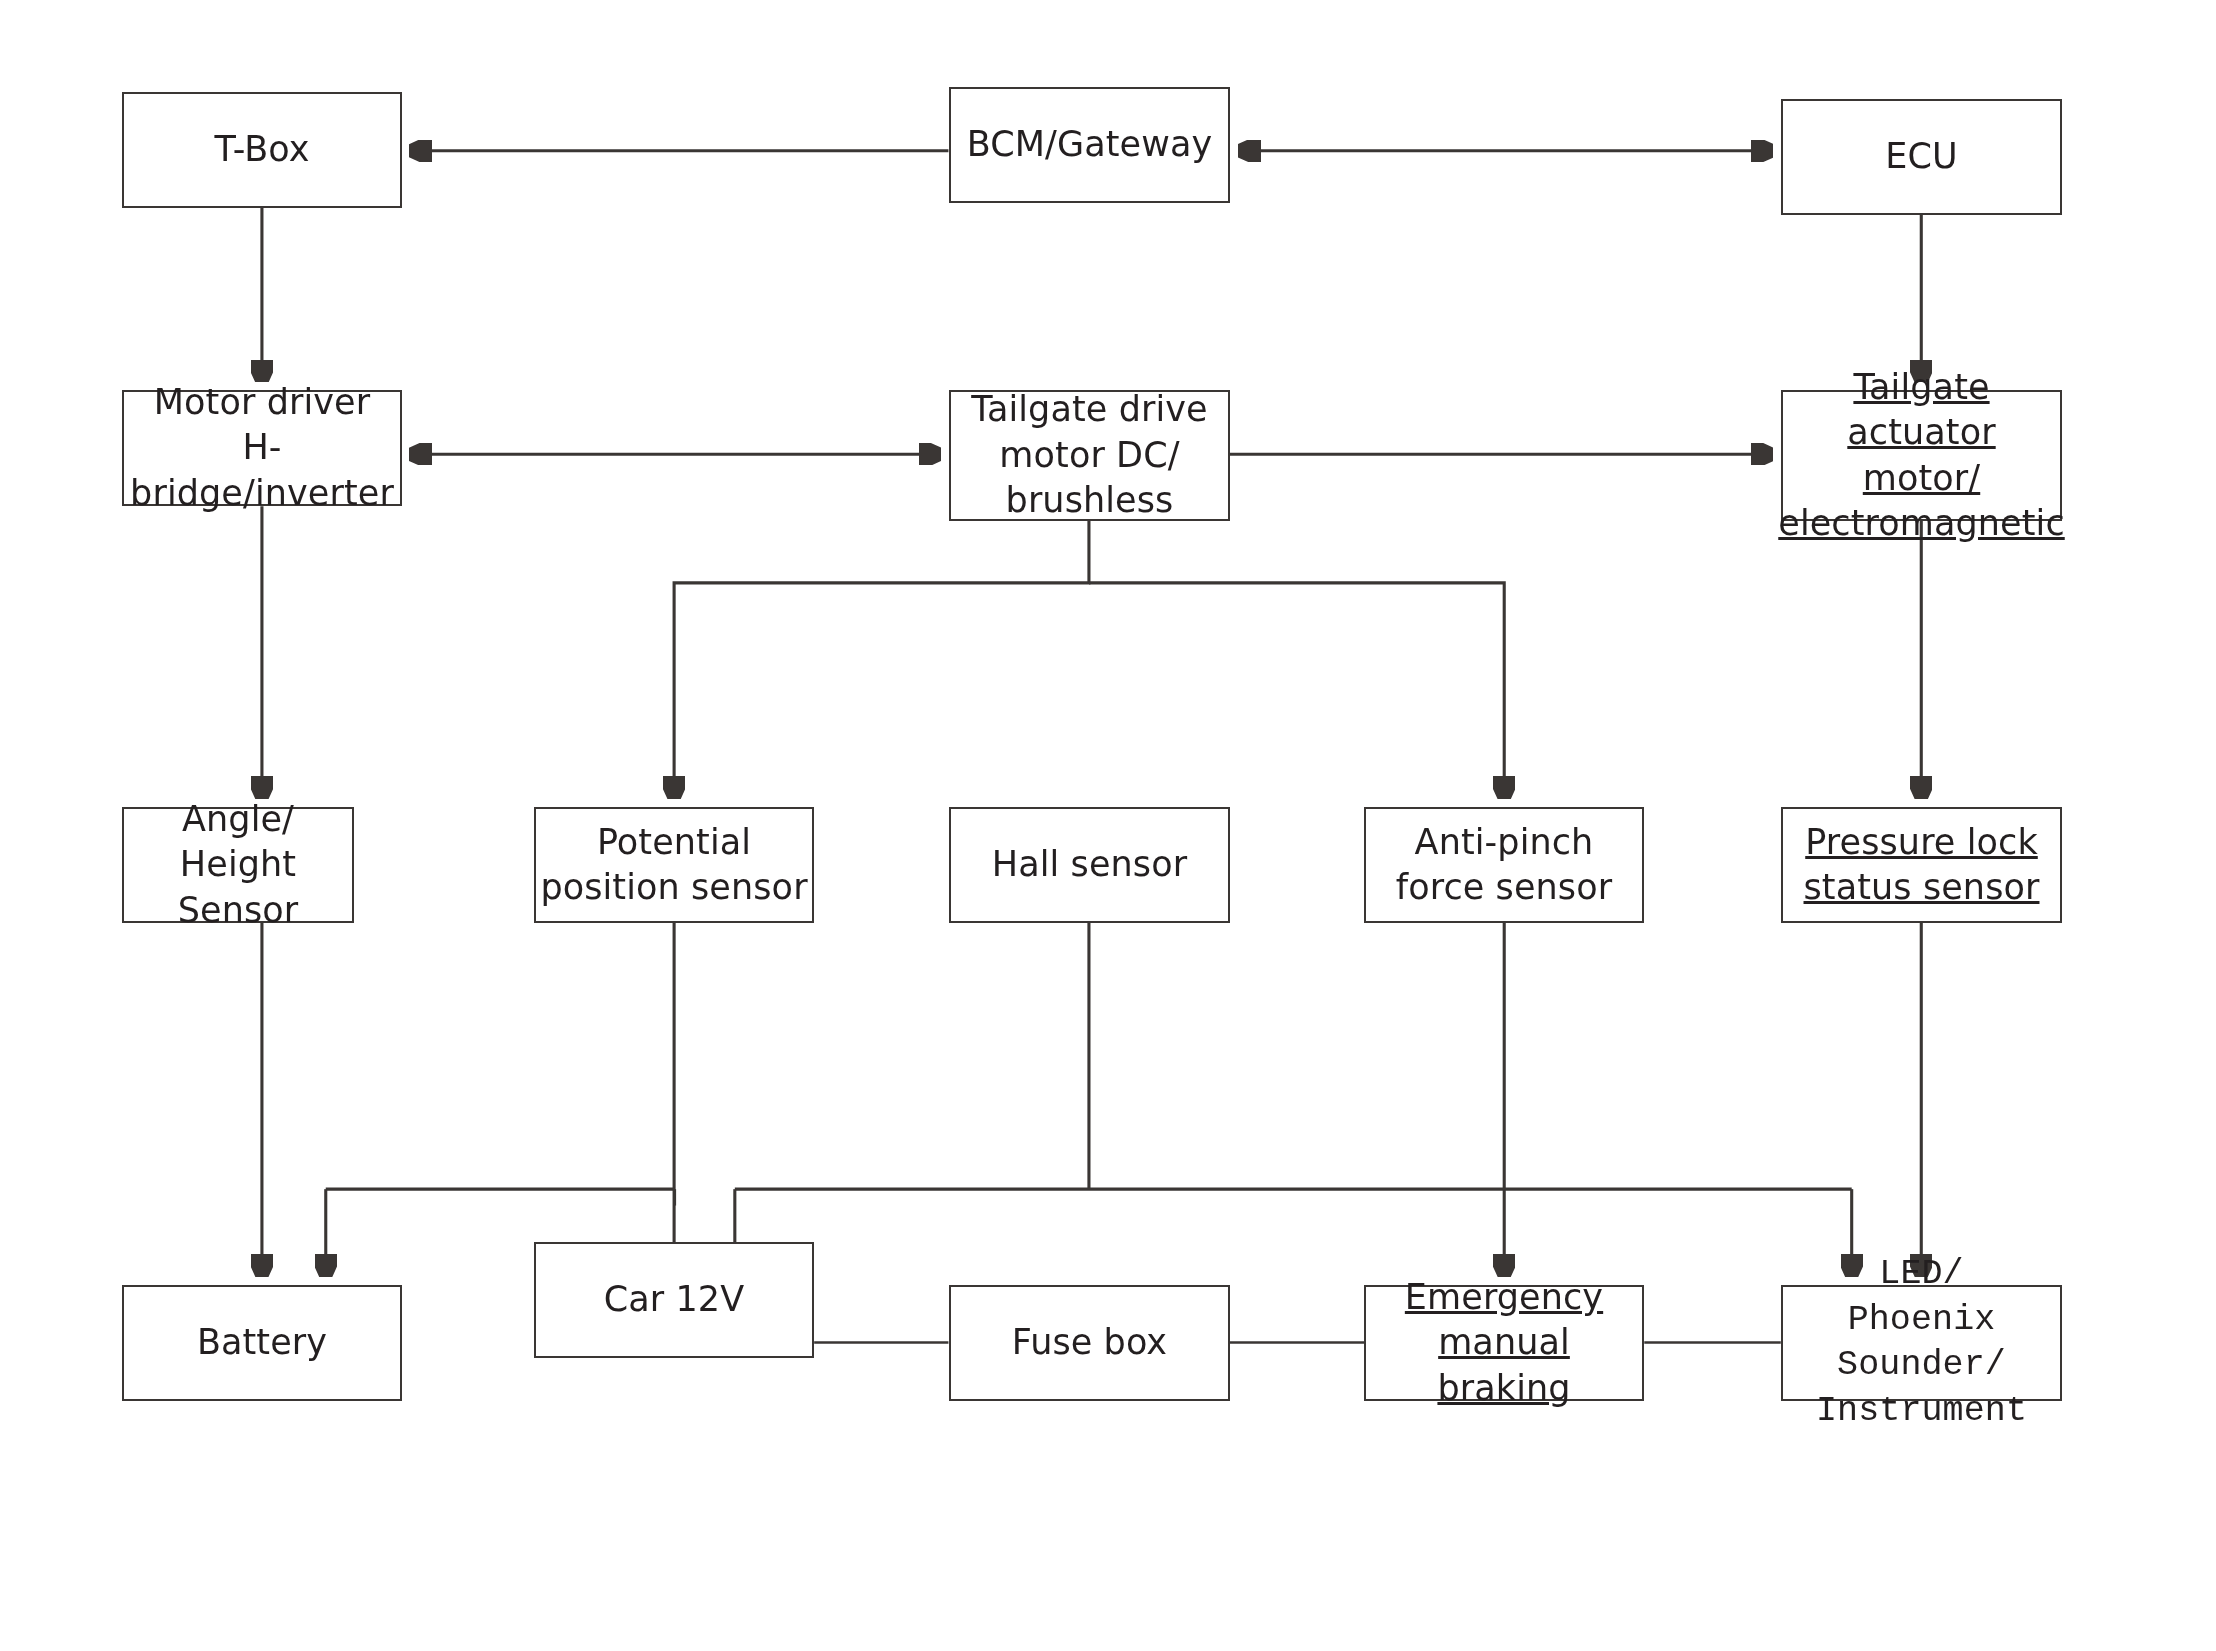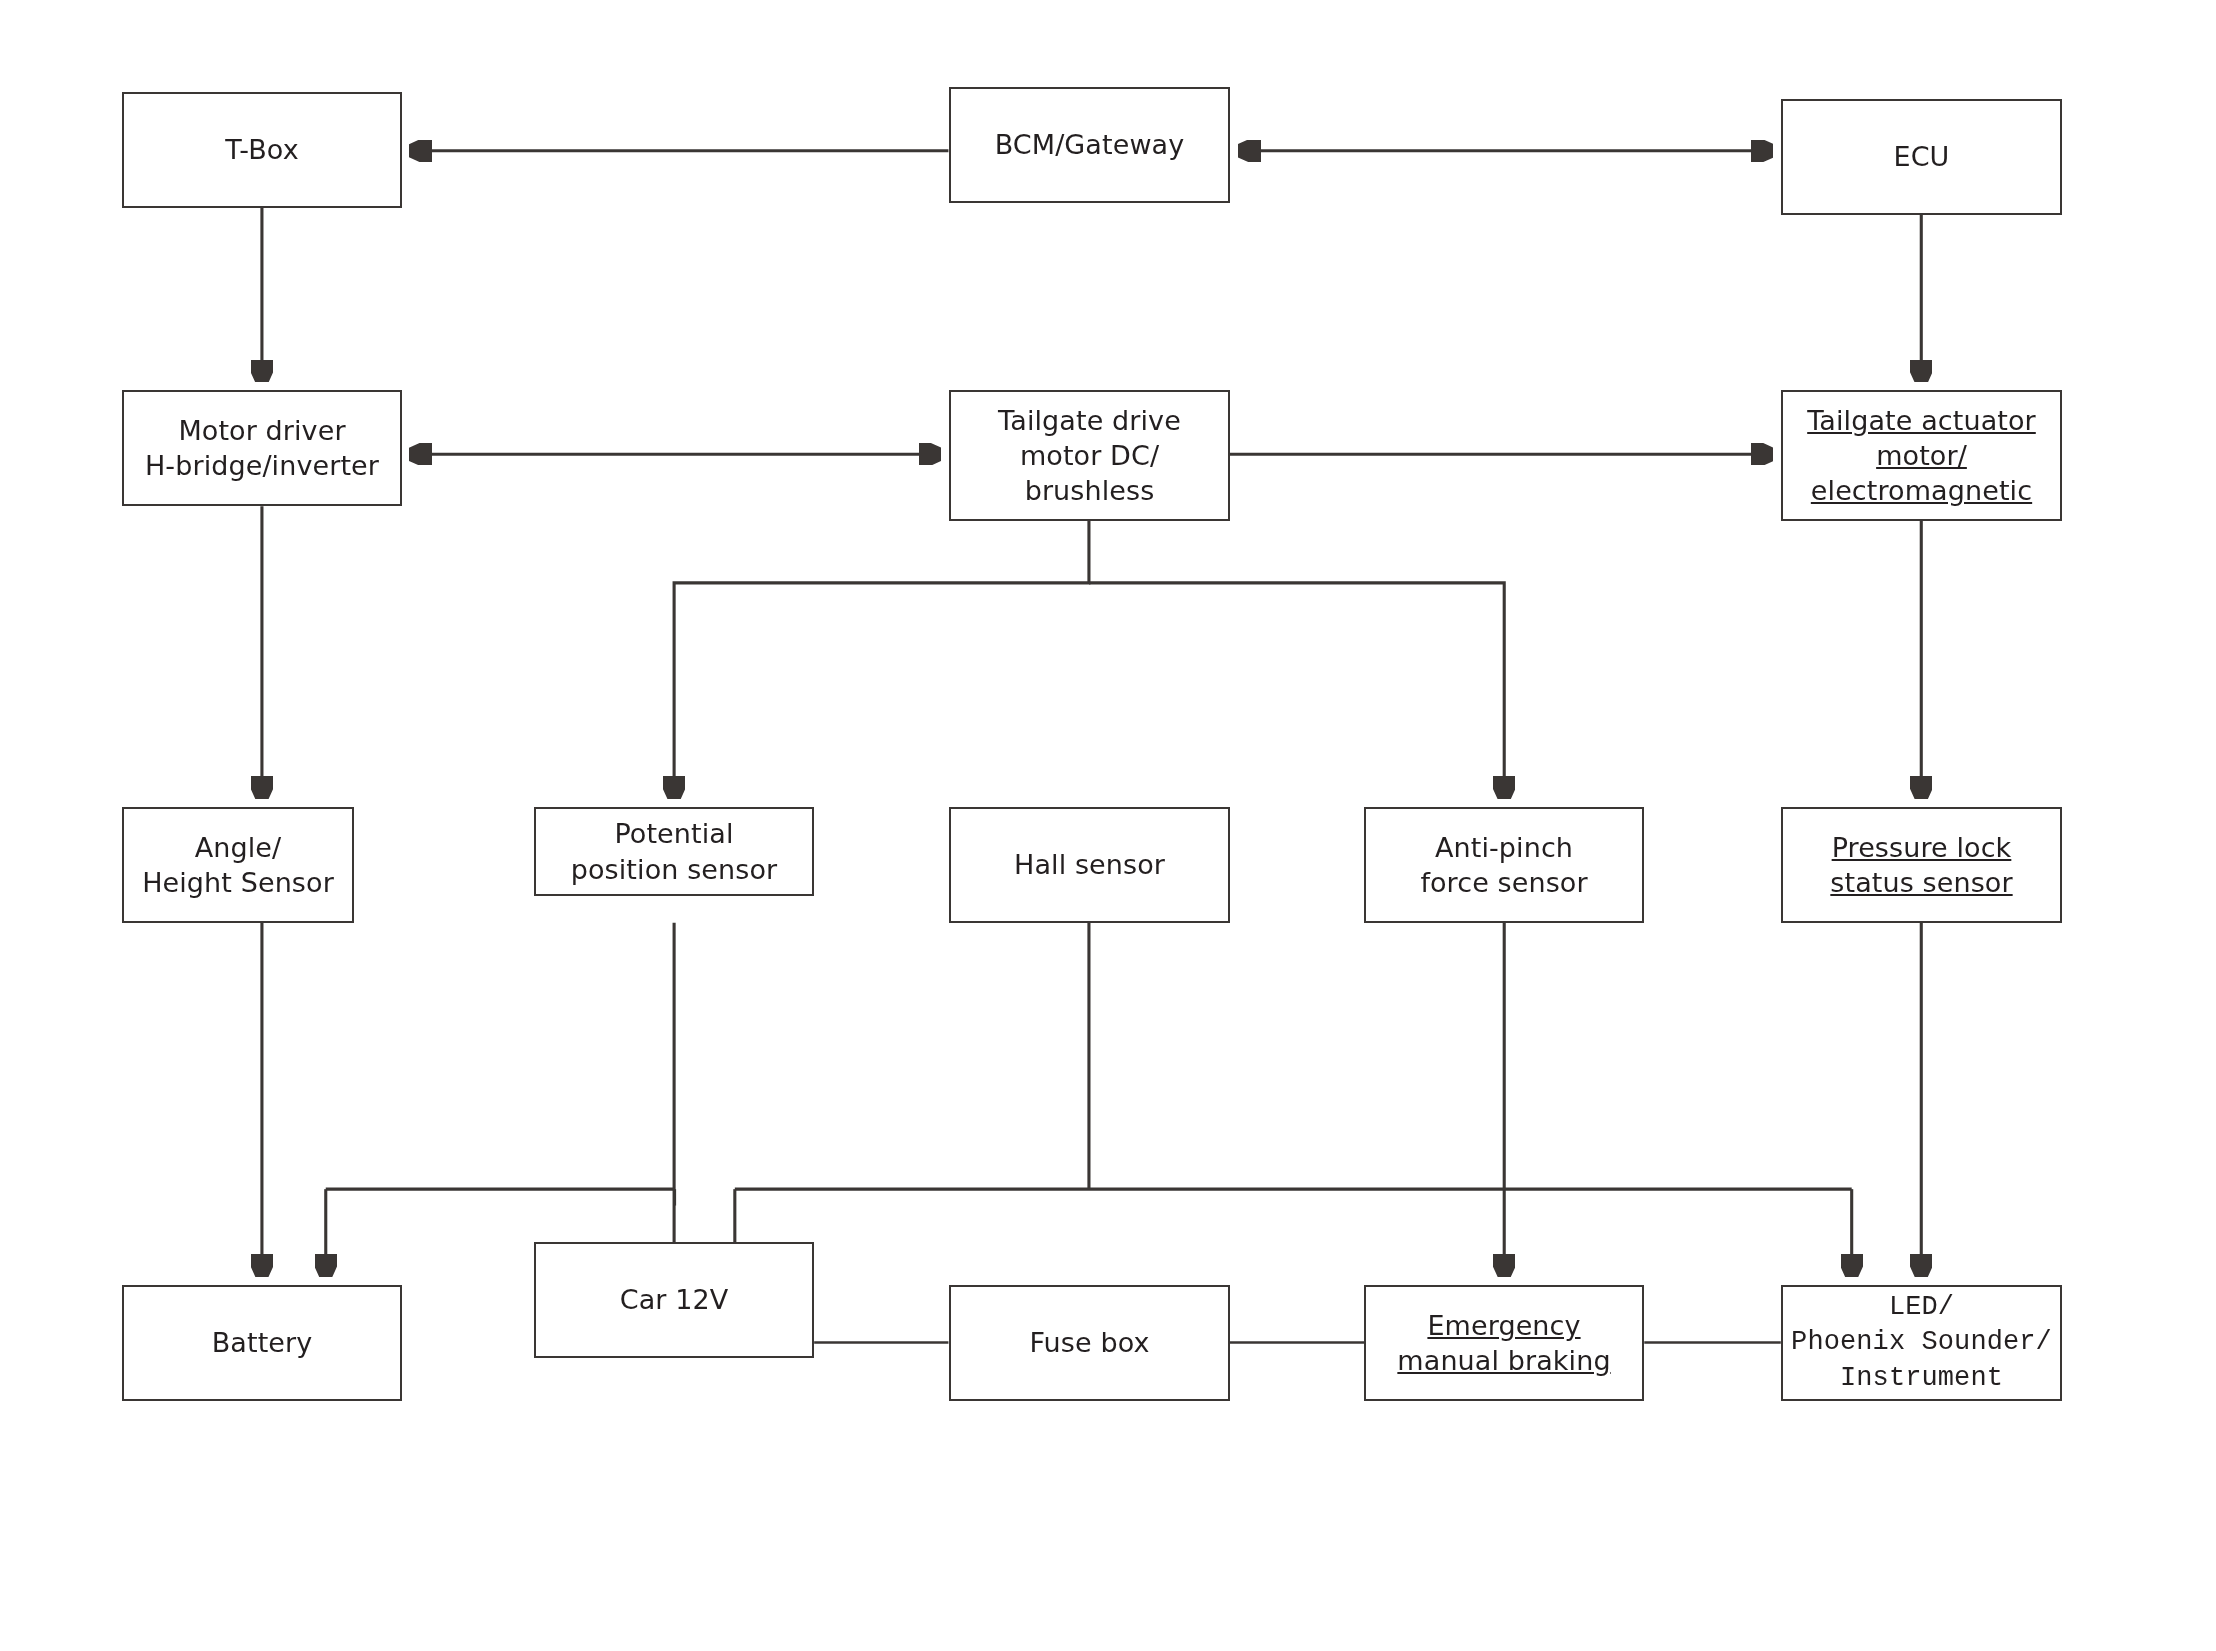--- a/index.html
+++ b/index.html
@@ -18,21 +18,21 @@
   .node {
     position: absolute;
     box-sizing: border-box;
     border: 2.7px solid #3a3634;
     background: #ffffff;
     display: flex;
     align-items: center;
     justify-content: center;
     text-align: center;
     color: #231f20;
-    font-size: 27px;
+    font-size: 35px;
     line-height: 1.30;
     letter-spacing: 0.1px;
     white-space: pre-line;
     z-index: 5;
   }
   svg.wires {
     position: absolute;
     left: 0;
     top: 0;
     width: 2216px;
@@ -147,21 +147,21 @@
 motor DC/
 brushless</div>
 
   <div class="node" style="left:1781px;top:390px;width:281px;height:131px;text-decoration:underline;">Tailgate actuator
 motor/
 electromagnetic</div>
 
   <div class="node" style="left:122px;top:807px;width:232px;height:116px;">Angle/
 Height Sensor</div>
 
-  <div class="node" style="left:534px;top:807px;width:280px;height:89px;">Potential
+  <div class="node" style="left:534px;top:807px;width:280px;height:116px;">Potential
 position sensor</div>
 
   <div class="node" style="left:949px;top:807px;width:281px;height:116px;">Hall sensor</div>
 
   <div class="node" style="left:1364px;top:807px;width:280px;height:116px;">Anti-pinch
 force sensor</div>
 
   <div class="node" style="left:1781px;top:807px;width:281px;height:116px;text-decoration:underline;">Pressure lock
 status sensor</div>
 

